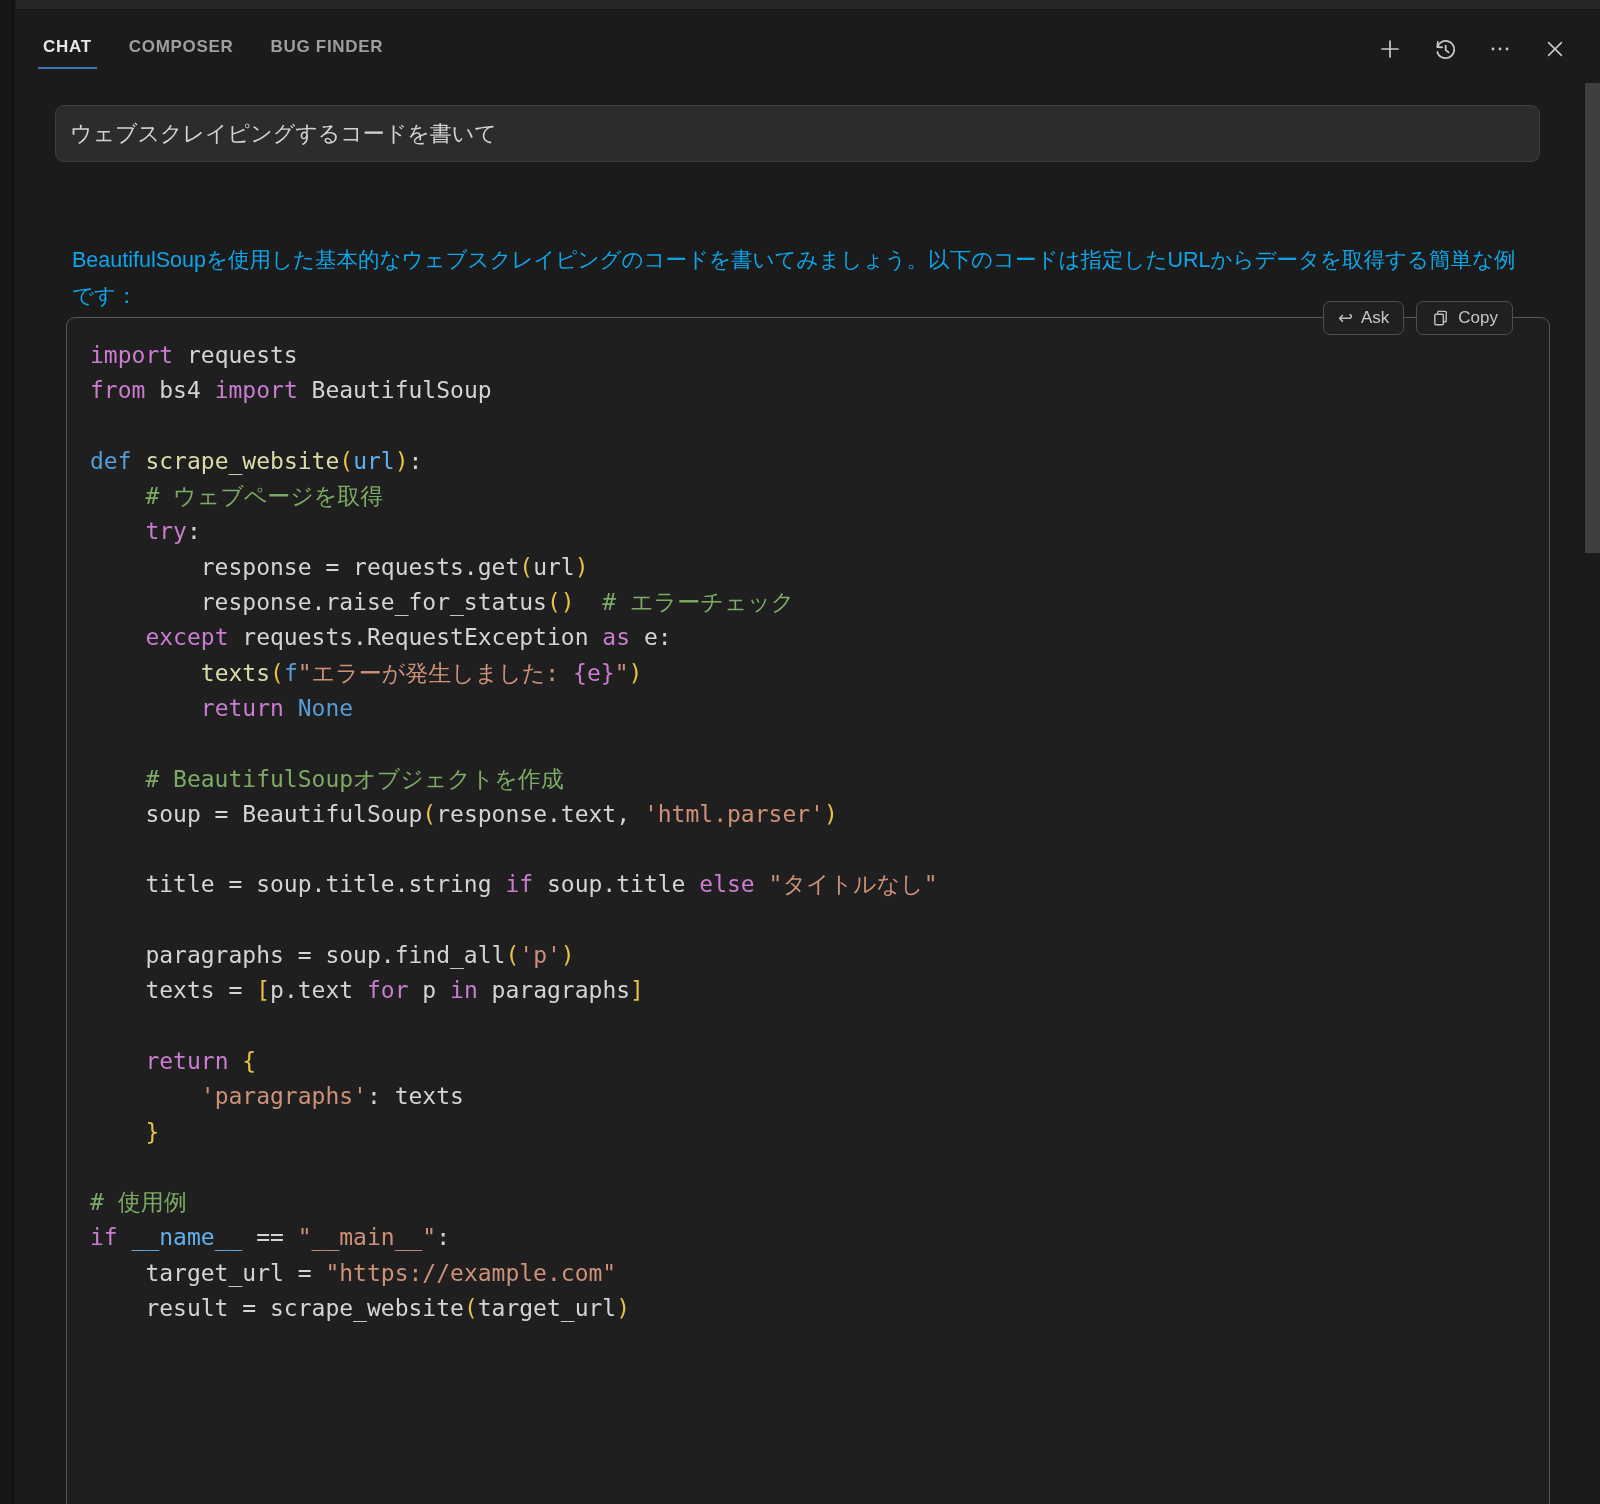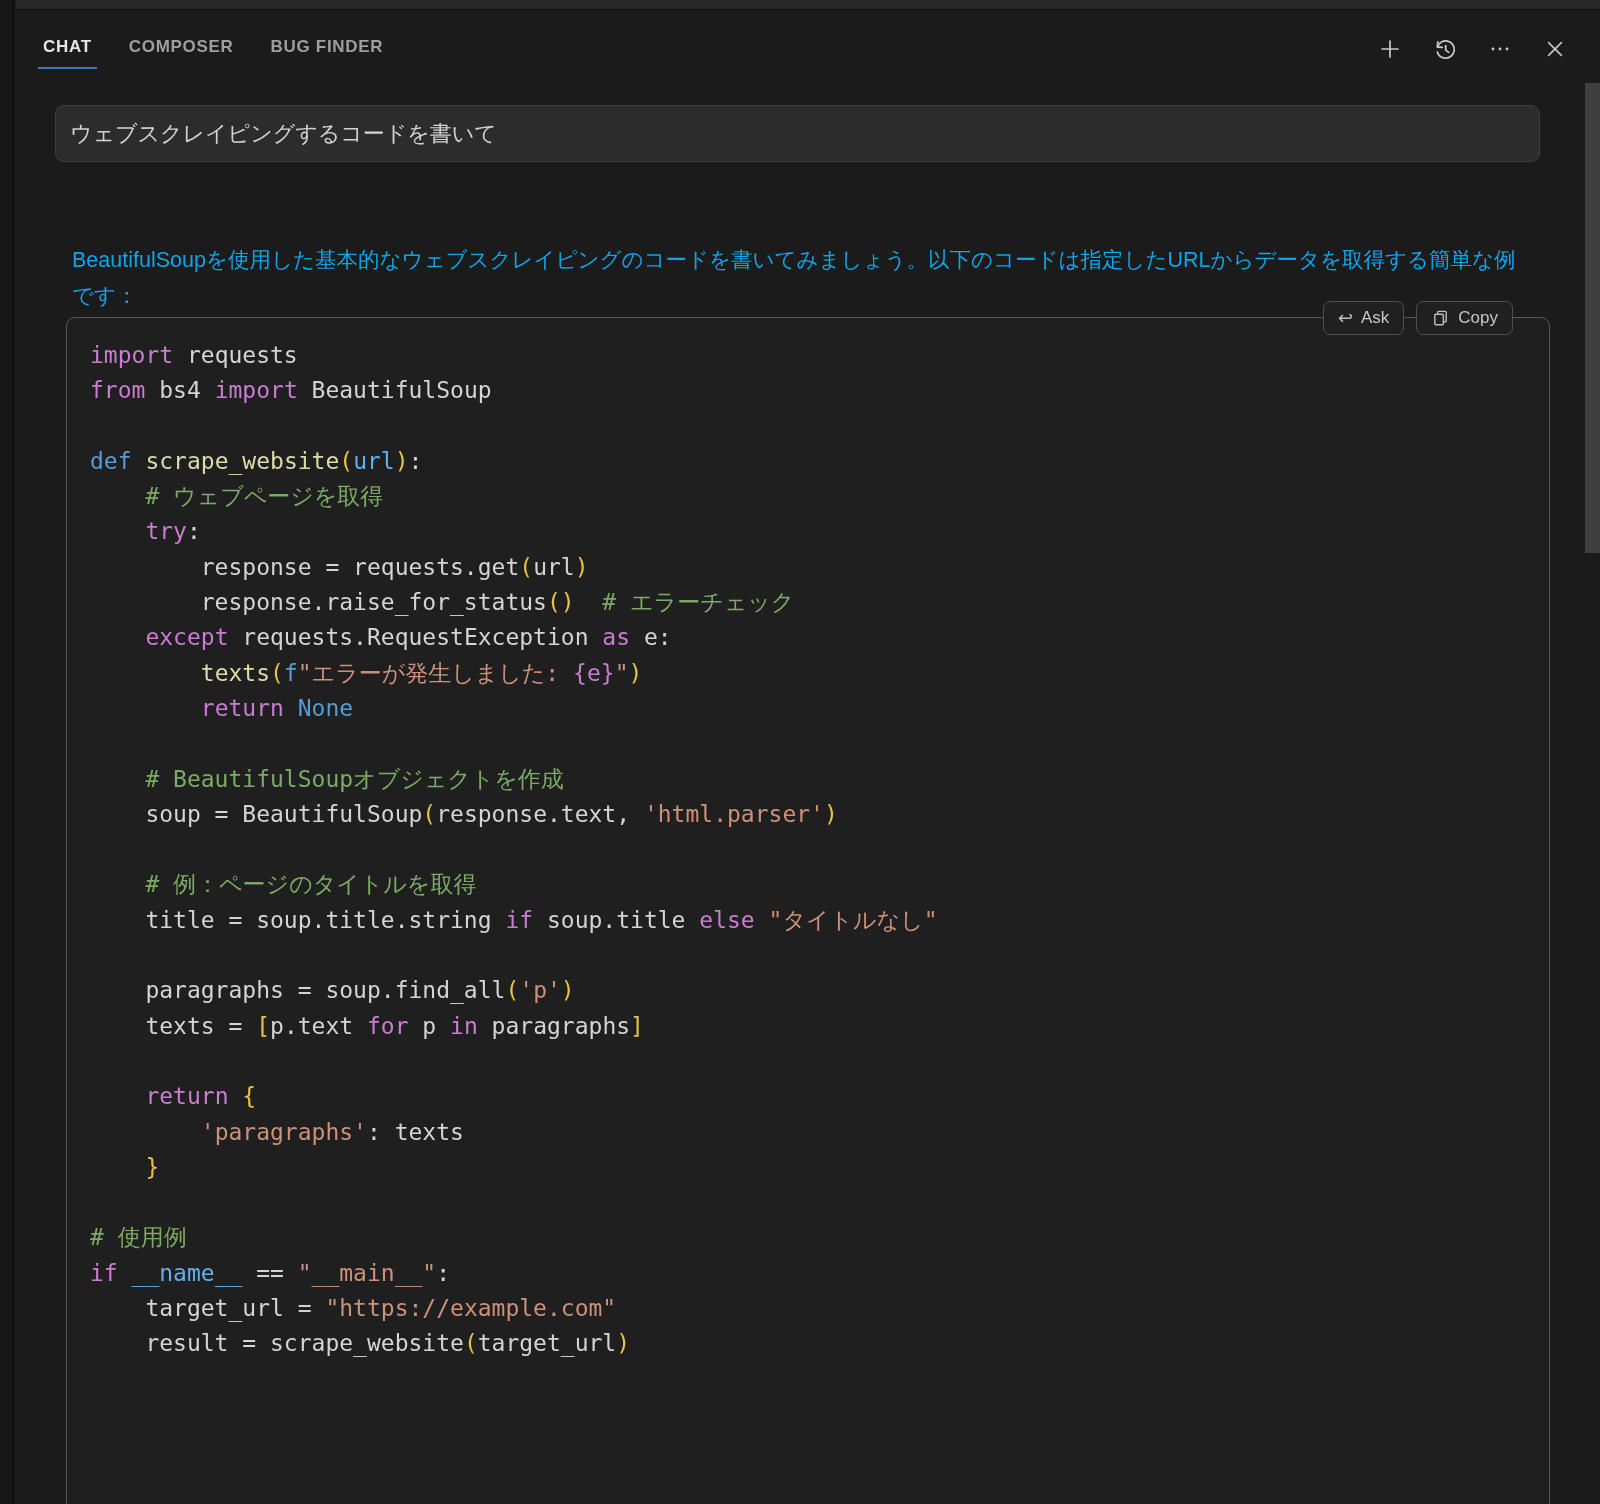--- a/index.html
+++ b/index.html
@@ -138,21 +138,20 @@
         <div class="code-line"><span class="tok-pln">    </span><span class="tok-kw">try</span><span class="tok-pln">:</span></div>
         <div class="code-line"><span class="tok-pln">        response = requests.get</span><span class="tok-brk">(</span><span class="tok-pln">url</span><span class="tok-brk">)</span></div>
         <div class="code-line"><span class="tok-pln">        response.raise_for_status</span><span class="tok-brk">()</span><span class="tok-com">  # エラーチェック</span></div>
         <div class="code-line"><span class="tok-pln">    </span><span class="tok-kw">except</span><span class="tok-pln"> requests.RequestException </span><span class="tok-kw">as</span><span class="tok-pln"> e:</span></div>
         <div class="code-line"><span class="tok-pln">        </span><span class="tok-fn">texts</span><span class="tok-brk">(</span><span class="tok-kw2">f</span><span class="tok-str">"エラーが発生しました: </span><span class="tok-kw">{e}</span><span class="tok-str">"</span><span class="tok-brk">)</span></div>
         <div class="code-line"><span class="tok-pln">        </span><span class="tok-kw">return</span><span class="tok-pln"> </span><span class="tok-kw2">None</span></div>
         <div class="code-line"> </div>
         <div class="code-line"><span class="tok-com">    # BeautifulSoupオブジェクトを作成</span></div>
         <div class="code-line"><span class="tok-pln">    soup = BeautifulSoup</span><span class="tok-brk">(</span><span class="tok-pln">response.text, </span><span class="tok-str">'html.parser'</span><span class="tok-brk">)</span></div>
         <div class="code-line"> </div>
-        <div class="code-line"><span class="tok-com">    # 例：ページのタイトルを取得</span></div>
         <div class="code-line"><span class="tok-pln">    title = soup.title.string </span><span class="tok-kw">if</span><span class="tok-pln"> soup.title </span><span class="tok-kw">else</span><span class="tok-pln"> </span><span class="tok-str">"タイトルなし"</span></div>
         <div class="code-line"> </div>
         <div class="code-line"><span class="tok-pln">    paragraphs = soup.find_all</span><span class="tok-brk">(</span><span class="tok-str">'p'</span><span class="tok-brk">)</span></div>
         <div class="code-line"><span class="tok-pln">    texts = </span><span class="tok-brk">[</span><span class="tok-pln">p.text </span><span class="tok-kw">for</span><span class="tok-pln"> p </span><span class="tok-kw">in</span><span class="tok-pln"> paragraphs</span><span class="tok-brk">]</span></div>
         <div class="code-line"> </div>
         <div class="code-line"><span class="tok-pln">    </span><span class="tok-kw">return</span><span class="tok-pln"> </span><span class="tok-brk">{</span></div>
         <div class="code-line"><span class="tok-pln">        </span><span class="tok-str">'paragraphs'</span><span class="tok-pln">: texts</span></div>
         <div class="code-line"><span class="tok-pln">    </span><span class="tok-brk">}</span></div>
         <div class="code-line"> </div>
         <div class="code-line"><span class="tok-com"># 使用例</span></div>

